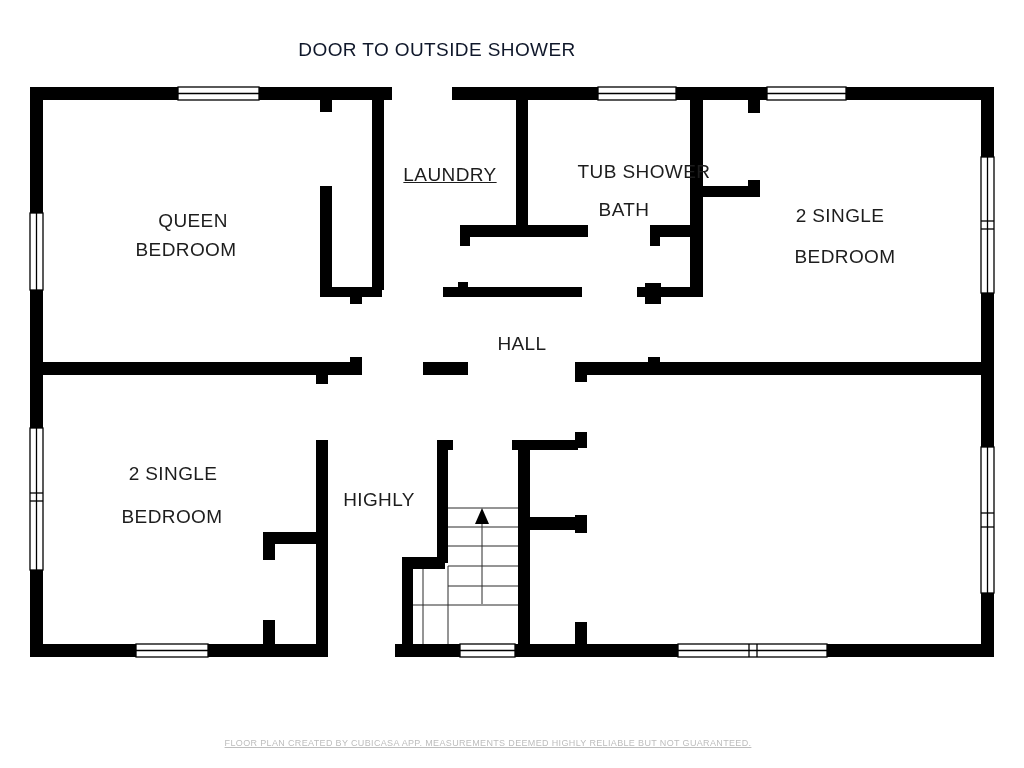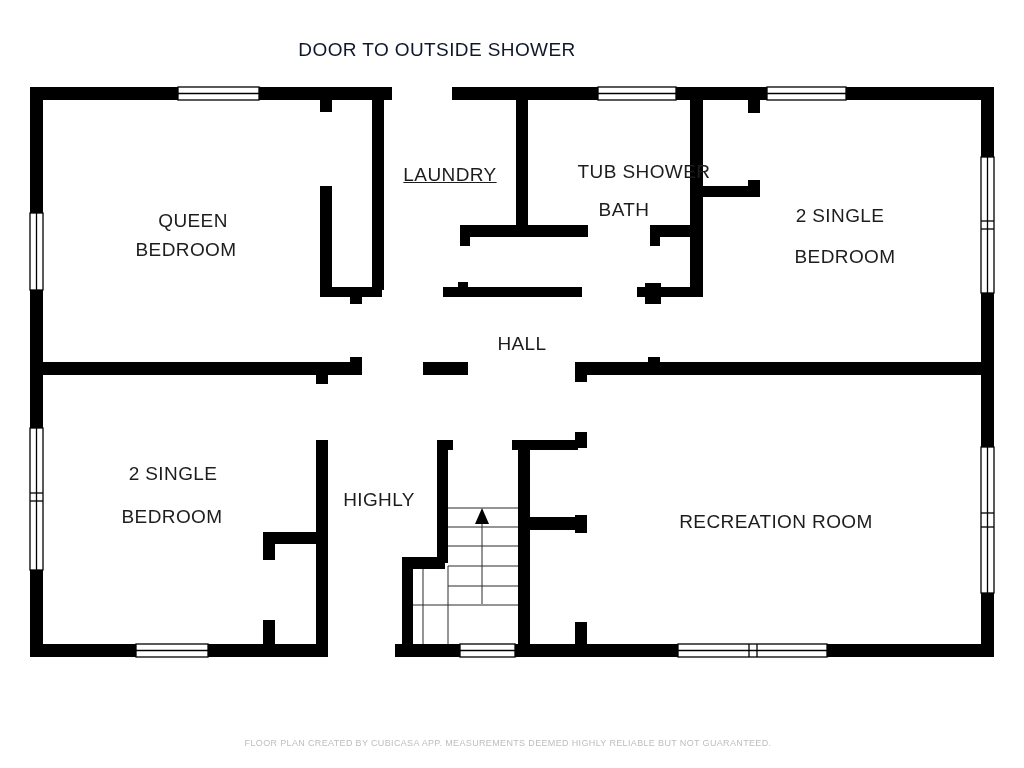--- a/index.html
+++ b/index.html
@@ -169,16 +169,15 @@
   <div class="lbl" style="left:840px;top:216px;">2 SINGLE</div>
   <div class="lbl" style="left:845px;top:257px;">BEDROOM</div>
 
   <div class="lbl" style="left:506px;top:344px;margin-left:16px;">HALL</div>
 
   <div class="lbl" style="left:173px;top:474px;">2 SINGLE</div>
   <div class="lbl" style="left:172px;top:517px;">BEDROOM</div>
 
   <div class="lbl" style="left:379px;top:500px;">HIGHLY</div>
 
-  <div class="lbl" style="left:776px;top:522px;">RECREATION ROOM</div>
 
-  <div class="footer-lbl" style="left:508px;top:743px;">FLOOR PLAN CREATED BY CUBICASA APP. MEASUREMENTS DEEMED HIGHLY RELIABLE BUT NOT GUARANTEED.</div>
+  <div class="footer-lbl" style="left:488px;top:743px;text-decoration:underline;">FLOOR PLAN CREATED BY CUBICASA APP. MEASUREMENTS DEEMED HIGHLY RELIABLE BUT NOT GUARANTEED.</div>
 </div>
 
 </body></html>

